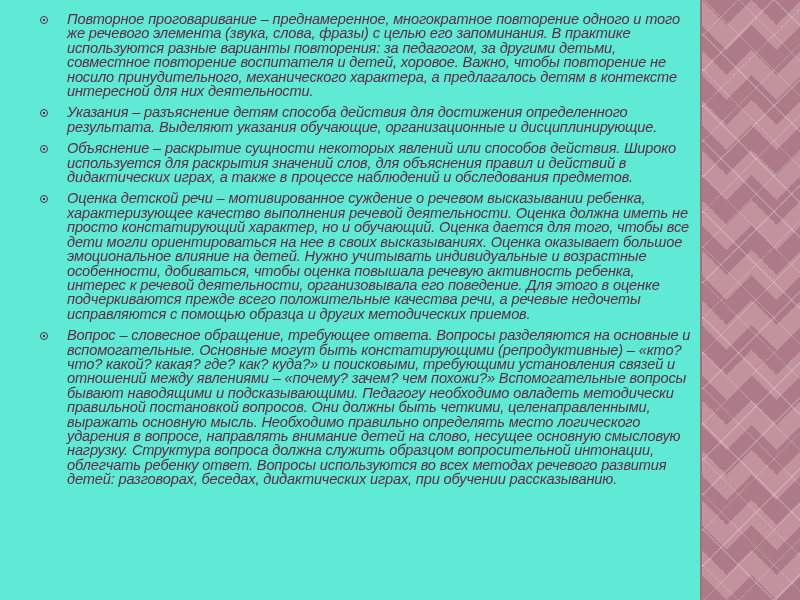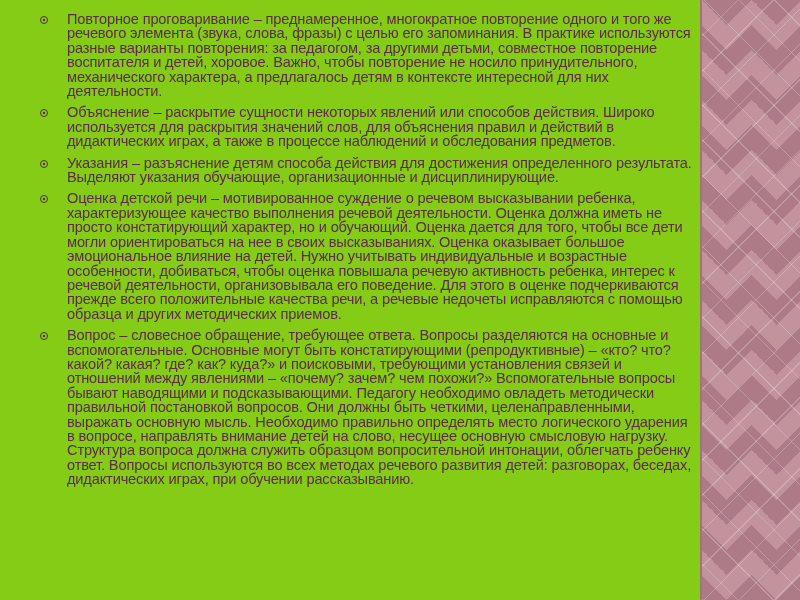--- a/index.html
+++ b/index.html
@@ -8,21 +8,22 @@
     width: 800px;
     height: 600px;
     background: #ffffff;
     overflow: hidden;
     font-family: "Liberation Sans", sans-serif;
   }
   .slide {
     position: relative;
     width: 800px;
     height: 600px;
-    background: #84cc16;
+    background: #5eead4;
+    font-style: italic;
   }
   .content {
     position: absolute;
     top: 8px;
     left: 0;
     right: 102px;
     bottom: 0;
     padding: 4px 6px 0 0;
     box-sizing: border-box;
   }
@@ -76,26 +77,26 @@
 <div class="slide">
   <div class="content">
 
     <div class="bullet-item">
       <span class="bullet"></span>
       <p class="bullet-text">Повторное проговаривание – преднамеренное, многократное повторение одного и того же речевого элемента (звука, слова, фразы) с целью его запоминания. В практике используются разные варианты повторения: за педагогом, за другими детьми, совместное повторение воспитателя и детей, хоровое. Важно, чтобы повторение не носило принудительного, механического характера, а предлагалось детям в контексте интересной для них деятельности.</p>
     </div>
 
     <div class="bullet-item">
       <span class="bullet"></span>
-      <p class="bullet-text">Объяснение – раскрытие сущности некоторых явлений или способов действия. Широко используется для раскрытия значений слов, для объяснения правил и действий в дидактических играх, а также в процессе наблюдений и обследования предметов.</p>
+      <p class="bullet-text">Указания – разъяснение детям способа действия для достижения определенного результата. Выделяют указания обучающие, организационные и дисциплинирующие.</p>
     </div>
 
     <div class="bullet-item">
       <span class="bullet"></span>
-      <p class="bullet-text">Указания – разъяснение детям способа действия для достижения определенного результата. Выделяют указания обучающие, организационные и дисциплинирующие.</p>
+      <p class="bullet-text">Объяснение – раскрытие сущности некоторых явлений или способов действия. Широко используется для раскрытия значений слов, для объяснения правил и действий в дидактических играх, а также в процессе наблюдений и обследования предметов.</p>
     </div>
 
     <div class="bullet-item">
       <span class="bullet"></span>
       <p class="bullet-text">Оценка детской речи – мотивированное суждение о речевом высказывании ребенка, характеризующее качество выполнения речевой деятельности. Оценка должна иметь не просто констатирующий характер, но и обучающий. Оценка дается для того, чтобы все дети могли ориентироваться на нее в своих высказываниях. Оценка оказывает большое эмоциональное влияние на детей. Нужно учитывать индивидуальные и возрастные особенности, добиваться, чтобы оценка повышала речевую активность ребенка, интерес к речевой деятельности, организовывала его поведение. Для этого в оценке подчеркиваются прежде всего положительные качества речи, а речевые недочеты исправляются с помощью образца и других методических приемов.</p>
     </div>
 
     <div class="bullet-item">
       <span class="bullet"></span>
       <p class="bullet-text">Вопрос – словесное обращение, требующее ответа. Вопросы разделяются на основные и вспомогательные. Основные могут быть констатирующими (репродуктивные) – «кто? что? какой? какая? где? как? куда?» и поисковыми, требующими установления связей и отношений между явлениями – «почему? зачем? чем похожи?» Вспомогательные вопросы бывают наводящими и подсказывающими. Педагогу необходимо овладеть методически правильной постановкой вопросов. Они должны быть четкими, целенаправленными, выражать основную мысль. Необходимо правильно определять место логического ударения в вопросе, направлять внимание детей на слово, несущее основную смысловую нагрузку. Структура вопроса должна служить образцом вопросительной интонации, облегчать ребенку ответ. Вопросы используются во всех методах речевого развития детей: разговорах, беседах, дидактических играх, при обучении рассказыванию.</p>

